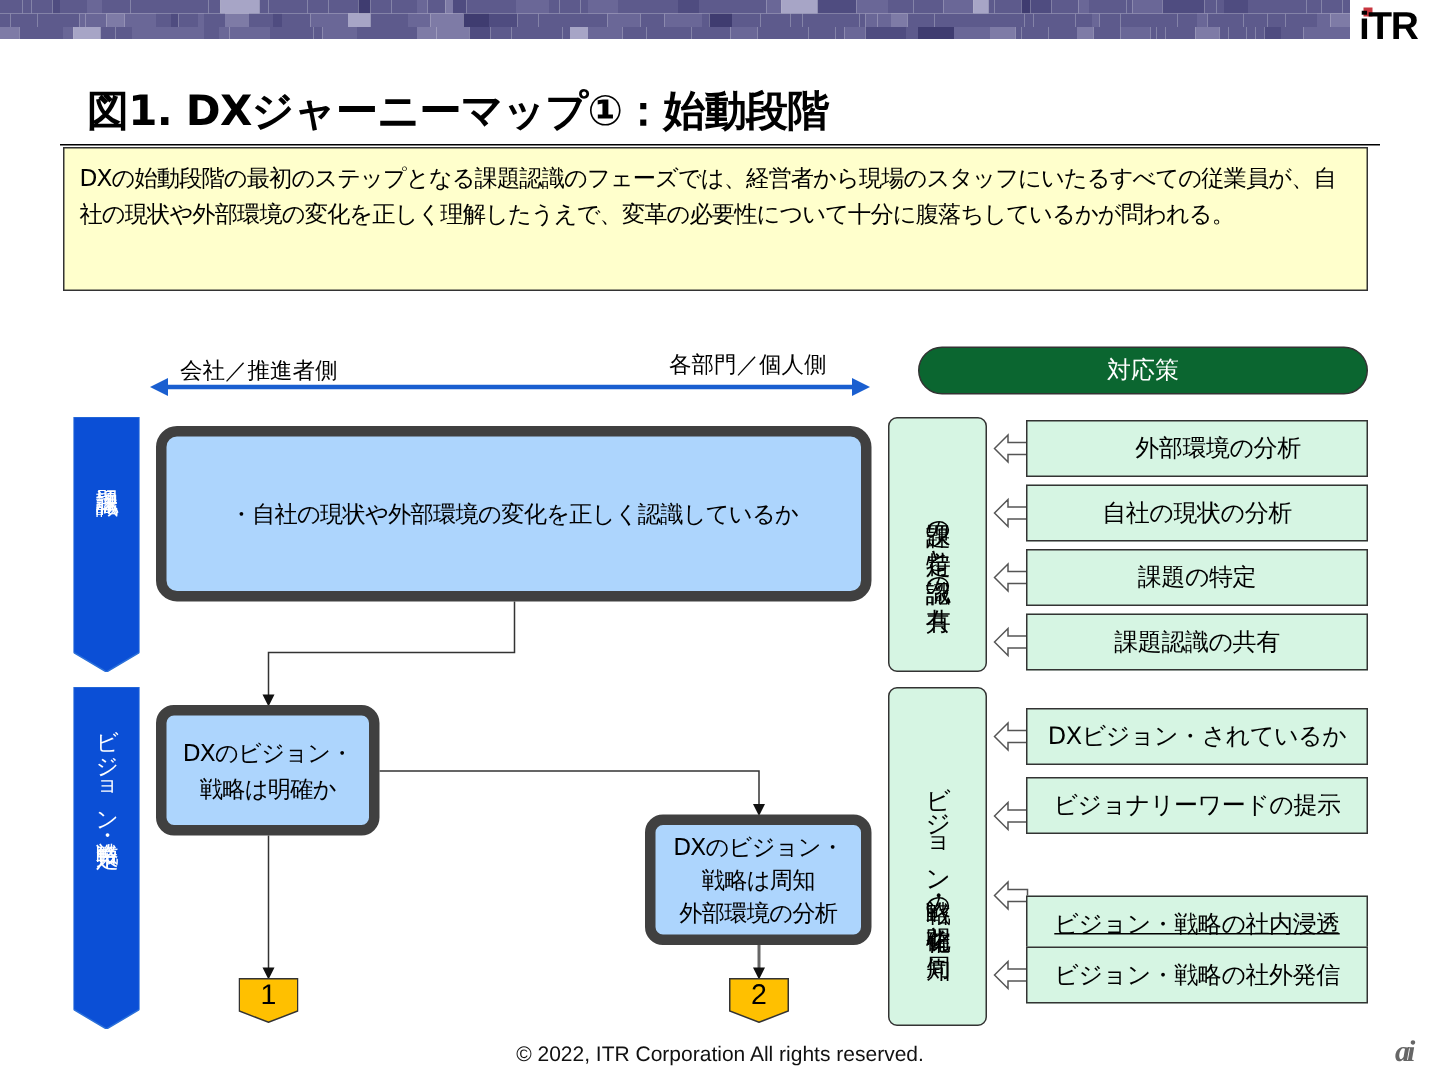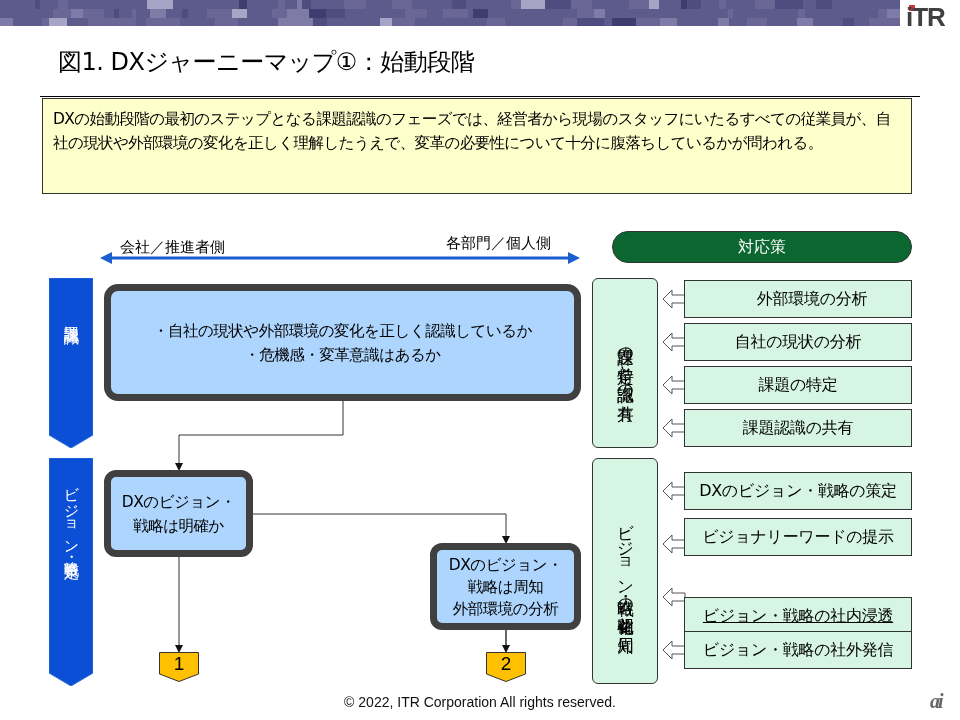--- a/index.html
+++ b/index.html
@@ -2,24 +2,24 @@
 <html><head>
   <meta charset="utf-8">
   <style>
     * { box-sizing: border-box; margin: 0; padding: 0; }
     html, body { width: 960px; height: 720px; background: #ffffff; overflow: hidden; }
     body { position: relative; font-family: "DejaVu Sans", "Liberation Sans", sans-serif; color: #000; }
 
     .banner { position: absolute; left: 0; top: 0; width: 900px; height: 26px; overflow: hidden; }
     .banner-cell { position: absolute; }
     .logo { position: absolute; left: 906px; top: 2px; width: 50px; height: 30px; }
-    .logo-text { position: absolute; left: 0; top: 0; font-family: "Liberation Sans", sans-serif; font-weight: bold; font-size: 26px; color: #404040; letter-spacing: -1px; line-height: 30px; }
+    .logo-text { position: absolute; left: 0; top: 0; font-family: "Liberation Sans", sans-serif; font-weight: bold; font-size: 26px; color: #000000; letter-spacing: -1px; line-height: 30px; }
     .logo-dot { position: absolute; left: 3px; top: 3px; width: 6px; height: 6px; background: #c8363f; }
 
-    .title { position: absolute; left: 58px; top: 44px; font-size: 24px; font-weight: normal; line-height: 36px; white-space: nowrap; letter-spacing: -0.5px; }
+    .title { position: absolute; left: 58px; top: 56px; font-size: 28px; font-weight: bold; line-height: 36px; white-space: nowrap; letter-spacing: -0.5px; }
     .title-rule { position: absolute; left: 40px; top: 96px; width: 880px; height: 1px; background: #000; }
 
     .summary { position: absolute; left: 42px; top: 98px; width: 870px; height: 96px; background: #ffffcc; border: 1px solid #333; padding: 8px 10px; font-size: 15.5px; line-height: 24px; letter-spacing: -0.6px; }
 
     .axis-left { position: absolute; left: 120px; top: 238px; font-size: 15px; }
     .axis-right { position: absolute; left: 446px; top: 234px; font-size: 15px; }
     .axis-arrow { position: absolute; left: 100px; top: 250px; width: 480px; height: 16px; }
 
     .phase { position: absolute; left: 49px; width: 44px; }
     .phase svg { position: absolute; left: 0; top: 0; }
@@ -277,21 +277,20 @@
   <polyline points="253,514 506,514 506,540" fill="none" stroke="#333" stroke-width="1"></polyline>
   <polygon points="502,536 510,536 506,544" fill="#111"></polygon>
   <line x1="179" y1="557" x2="179" y2="648" stroke="#333" stroke-width="1"></line>
   <polygon points="175,645 183,645 179,653" fill="#111"></polygon>
   <line x1="506" y1="630" x2="506" y2="648" stroke="#666" stroke-width="2"></line>
   <polygon points="502,645 510,645 506,653" fill="#111"></polygon>
 </svg>
 
 <div class="box" style="left:104px;top:284px;width:477px;height:117px;">
   <div>・自社の現状や外部環境の変化を正しく認識しているか</div>
-  <div>・危機感・変革意識はあるか</div>
 </div>
 <div class="box" style="left:104px;top:470px;width:149px;height:87px;border-radius:12px;">
   <div>DXのビジョン・</div>
   <div>戦略は明確か</div>
 </div>
 <div class="box" style="left:430px;top:543px;width:151px;height:87px;border-radius:12px;line-height:22px;">
   <div>DXのビジョン・</div>
   <div>戦略は周知</div>
   <div>外部環境の分析</div>
 </div>
@@ -331,21 +330,21 @@
       <polygon points="1,12 10,3 10,8 23,8 23,16 10,16 10,21" fill="#fff" stroke="#555" stroke-width="1"></polygon>
     </svg>
     <div class="item" style="top: 366px;">課題の特定</div>
     <svg class="item-arrow" viewBox="0 0 24 24" style="top: 416px;">
       <polygon points="1,12 10,3 10,8 23,8 23,16 10,16 10,21" fill="#fff" stroke="#555" stroke-width="1"></polygon>
     </svg>
     <div class="item" style="top: 409px;">課題認識の共有</div>
     <svg class="item-arrow" viewBox="0 0 24 24" style="top: 479px;">
       <polygon points="1,12 10,3 10,8 23,8 23,16 10,16 10,21" fill="#fff" stroke="#555" stroke-width="1"></polygon>
     </svg>
-    <div class="item" style="top: 472px;">DXのビジョン・戦略の策定</div>
+    <div class="item" style="top: 472px;">DXビジョン・されているか</div>
     <svg class="item-arrow" viewBox="0 0 24 24" style="top: 532px;">
       <polygon points="1,12 10,3 10,8 23,8 23,16 10,16 10,21" fill="#fff" stroke="#555" stroke-width="1"></polygon>
     </svg>
     <div class="item" style="top: 518px;">ビジョナリーワードの提示</div>
     <svg class="item-arrow" viewBox="0 0 24 24" style="top: 585px;">
       <polygon points="1,12 10,3 10,8 23,8 23,16 10,16 10,21" fill="#fff" stroke="#555" stroke-width="1"></polygon>
     </svg>
     <div class="item" style="top: 597px; text-decoration: underline;">ビジョン・戦略の社内浸透</div>
     <svg class="item-arrow" viewBox="0 0 24 24" style="top: 638px;">
       <polygon points="1,12 10,3 10,8 23,8 23,16 10,16 10,21" fill="#fff" stroke="#555" stroke-width="1"></polygon>

